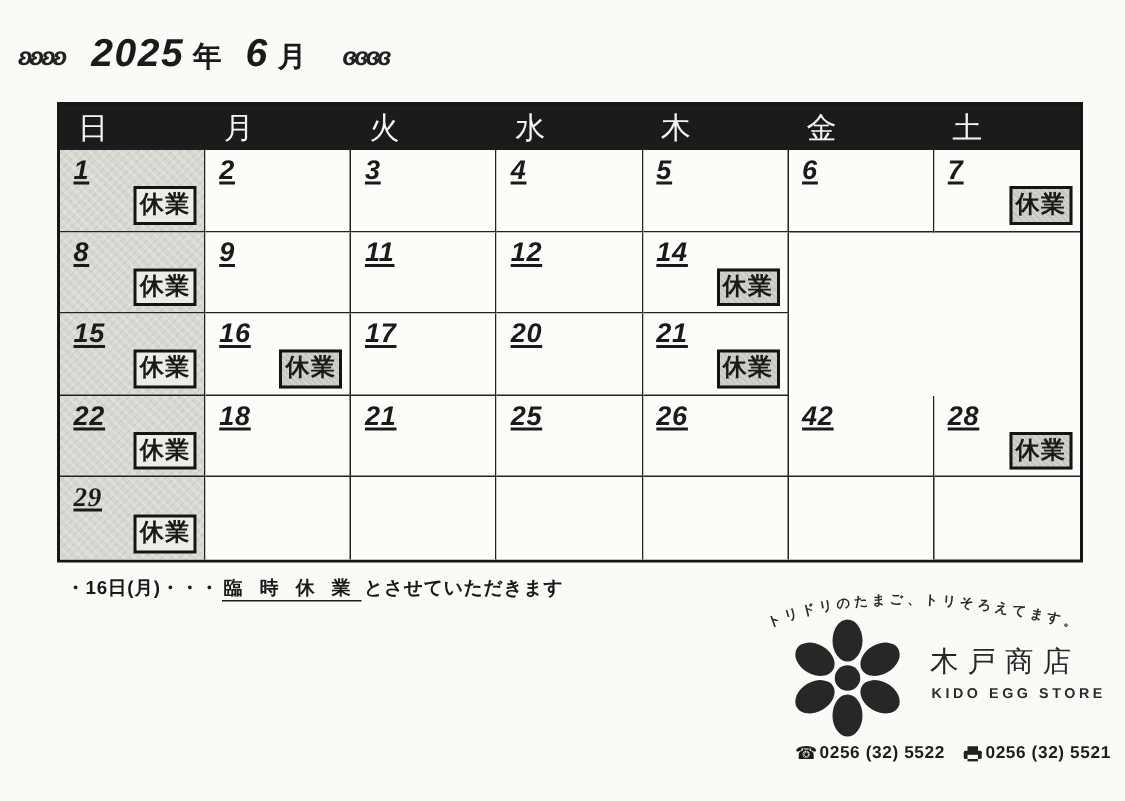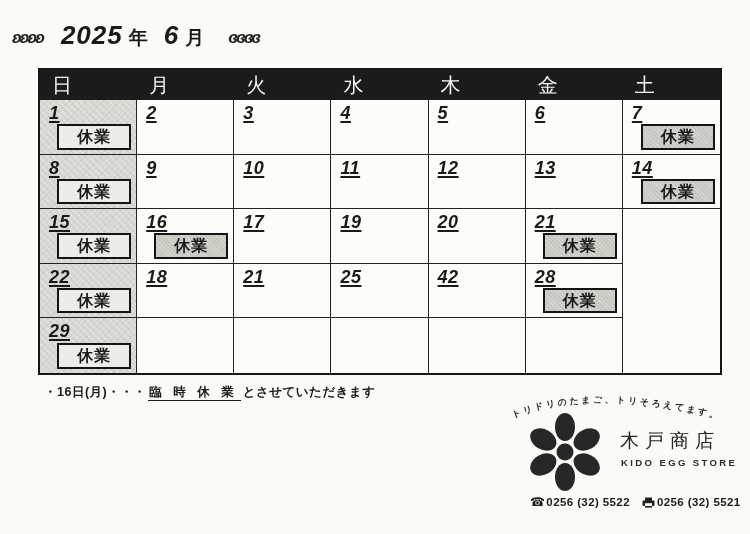--- a/index.html
+++ b/index.html
@@ -50,40 +50,40 @@
   }
   .cal-body { flex:1; display:flex; flex-direction:column; }
   .cal-row { flex:1; display:grid; grid-template-columns:repeat(7,1fr); }
   .cell {
     position:relative;
     border-right:1.6px solid #232323;
     border-bottom:1.6px solid #232323;
     background:#fdfcf9;
   }
   .cell:nth-child(7) { border-right:none; }
-  .cal-row:last-child .cell { border-bottom:none; }
+  .cal-row:last-child .cell { border-bottom:none;font-family:Liberation Serif, serif; }
   .cell.shaded {
     background-color:#d8d7d1;
     background-image:
       repeating-linear-gradient(45deg, rgba(255,255,255,.20) 0 2px, transparent 2px 5px),
       repeating-linear-gradient(-45deg, rgba(115,115,110,.10) 0 1px, transparent 1px 4px);
   }
   .day {
     position:absolute; left:9px; top:3px;
     font-size:18px; font-weight:700; font-style:italic;
     text-decoration:underline;
     text-underline-offset:2px;
     text-decoration-thickness:1.5px;
     letter-spacing:0.5px;
   }
   .closed-badge {
     position:absolute; right:5px; bottom:4px;
     border:2px solid #141414;
     font-size:16px; font-weight:700; line-height:1.1;
-    padding:2px 18px;
+    padding:2px 2px;
     background:#edece6;
     letter-spacing:1px;
     white-space:nowrap;
   }
   .closed-badge.gray {
     background-color:#c8c7c0;
     background-image:repeating-linear-gradient(45deg, rgba(255,255,255,.25) 0 1px, transparent 1px 3px);
   }
 
   
@@ -168,72 +168,66 @@
         </div>
         <div class="cal-row">
           <div class="cell shaded">
             <span class="day">8</span>
             <div class="closed-badge">休業</div>
           </div>
           <div class="cell">
             <span class="day">9</span>
           </div>
           <div class="cell">
-            <span class="day">10</span>
-          </div>
-          <div class="cell">
             <span class="day">11</span>
           </div>
           <div class="cell">
             <span class="day">12</span>
           </div>
           <div class="cell">
-            <span class="day">13</span>
-          </div>
-          <div class="cell">
             <span class="day">14</span>
             <div class="closed-badge gray">休業</div>
           </div>
         </div>
         <div class="cal-row">
           <div class="cell shaded">
             <span class="day">15</span>
             <div class="closed-badge">休業</div>
           </div>
           <div class="cell">
             <span class="day">16</span>
             <div class="closed-badge gray">休業</div>
           </div>
           <div class="cell">
             <span class="day">17</span>
           </div>
           <div class="cell">
-            <span class="day">19</span>
-          </div>
-          <div class="cell">
             <span class="day">20</span>
           </div>
           <div class="cell">
             <span class="day">21</span>
             <div class="closed-badge gray">休業</div>
           </div>
         </div>
         <div class="cal-row">
           <div class="cell shaded">
             <span class="day">22</span>
             <div class="closed-badge">休業</div>
           </div>
           <div class="cell">
             <span class="day">18</span>
           </div>
           <div class="cell">
             <span class="day">21</span>
           </div>
           <div class="cell">
             <span class="day">25</span>
+          </div>
+          <div class="cell">
+            <span class="day">26</span>
           </div>
           <div class="cell">
             <span class="day">42</span>
           </div>
           <div class="cell">
             <span class="day">28</span>
             <div class="closed-badge gray">休業</div>
           </div>
         </div>
         <div class="cal-row">

